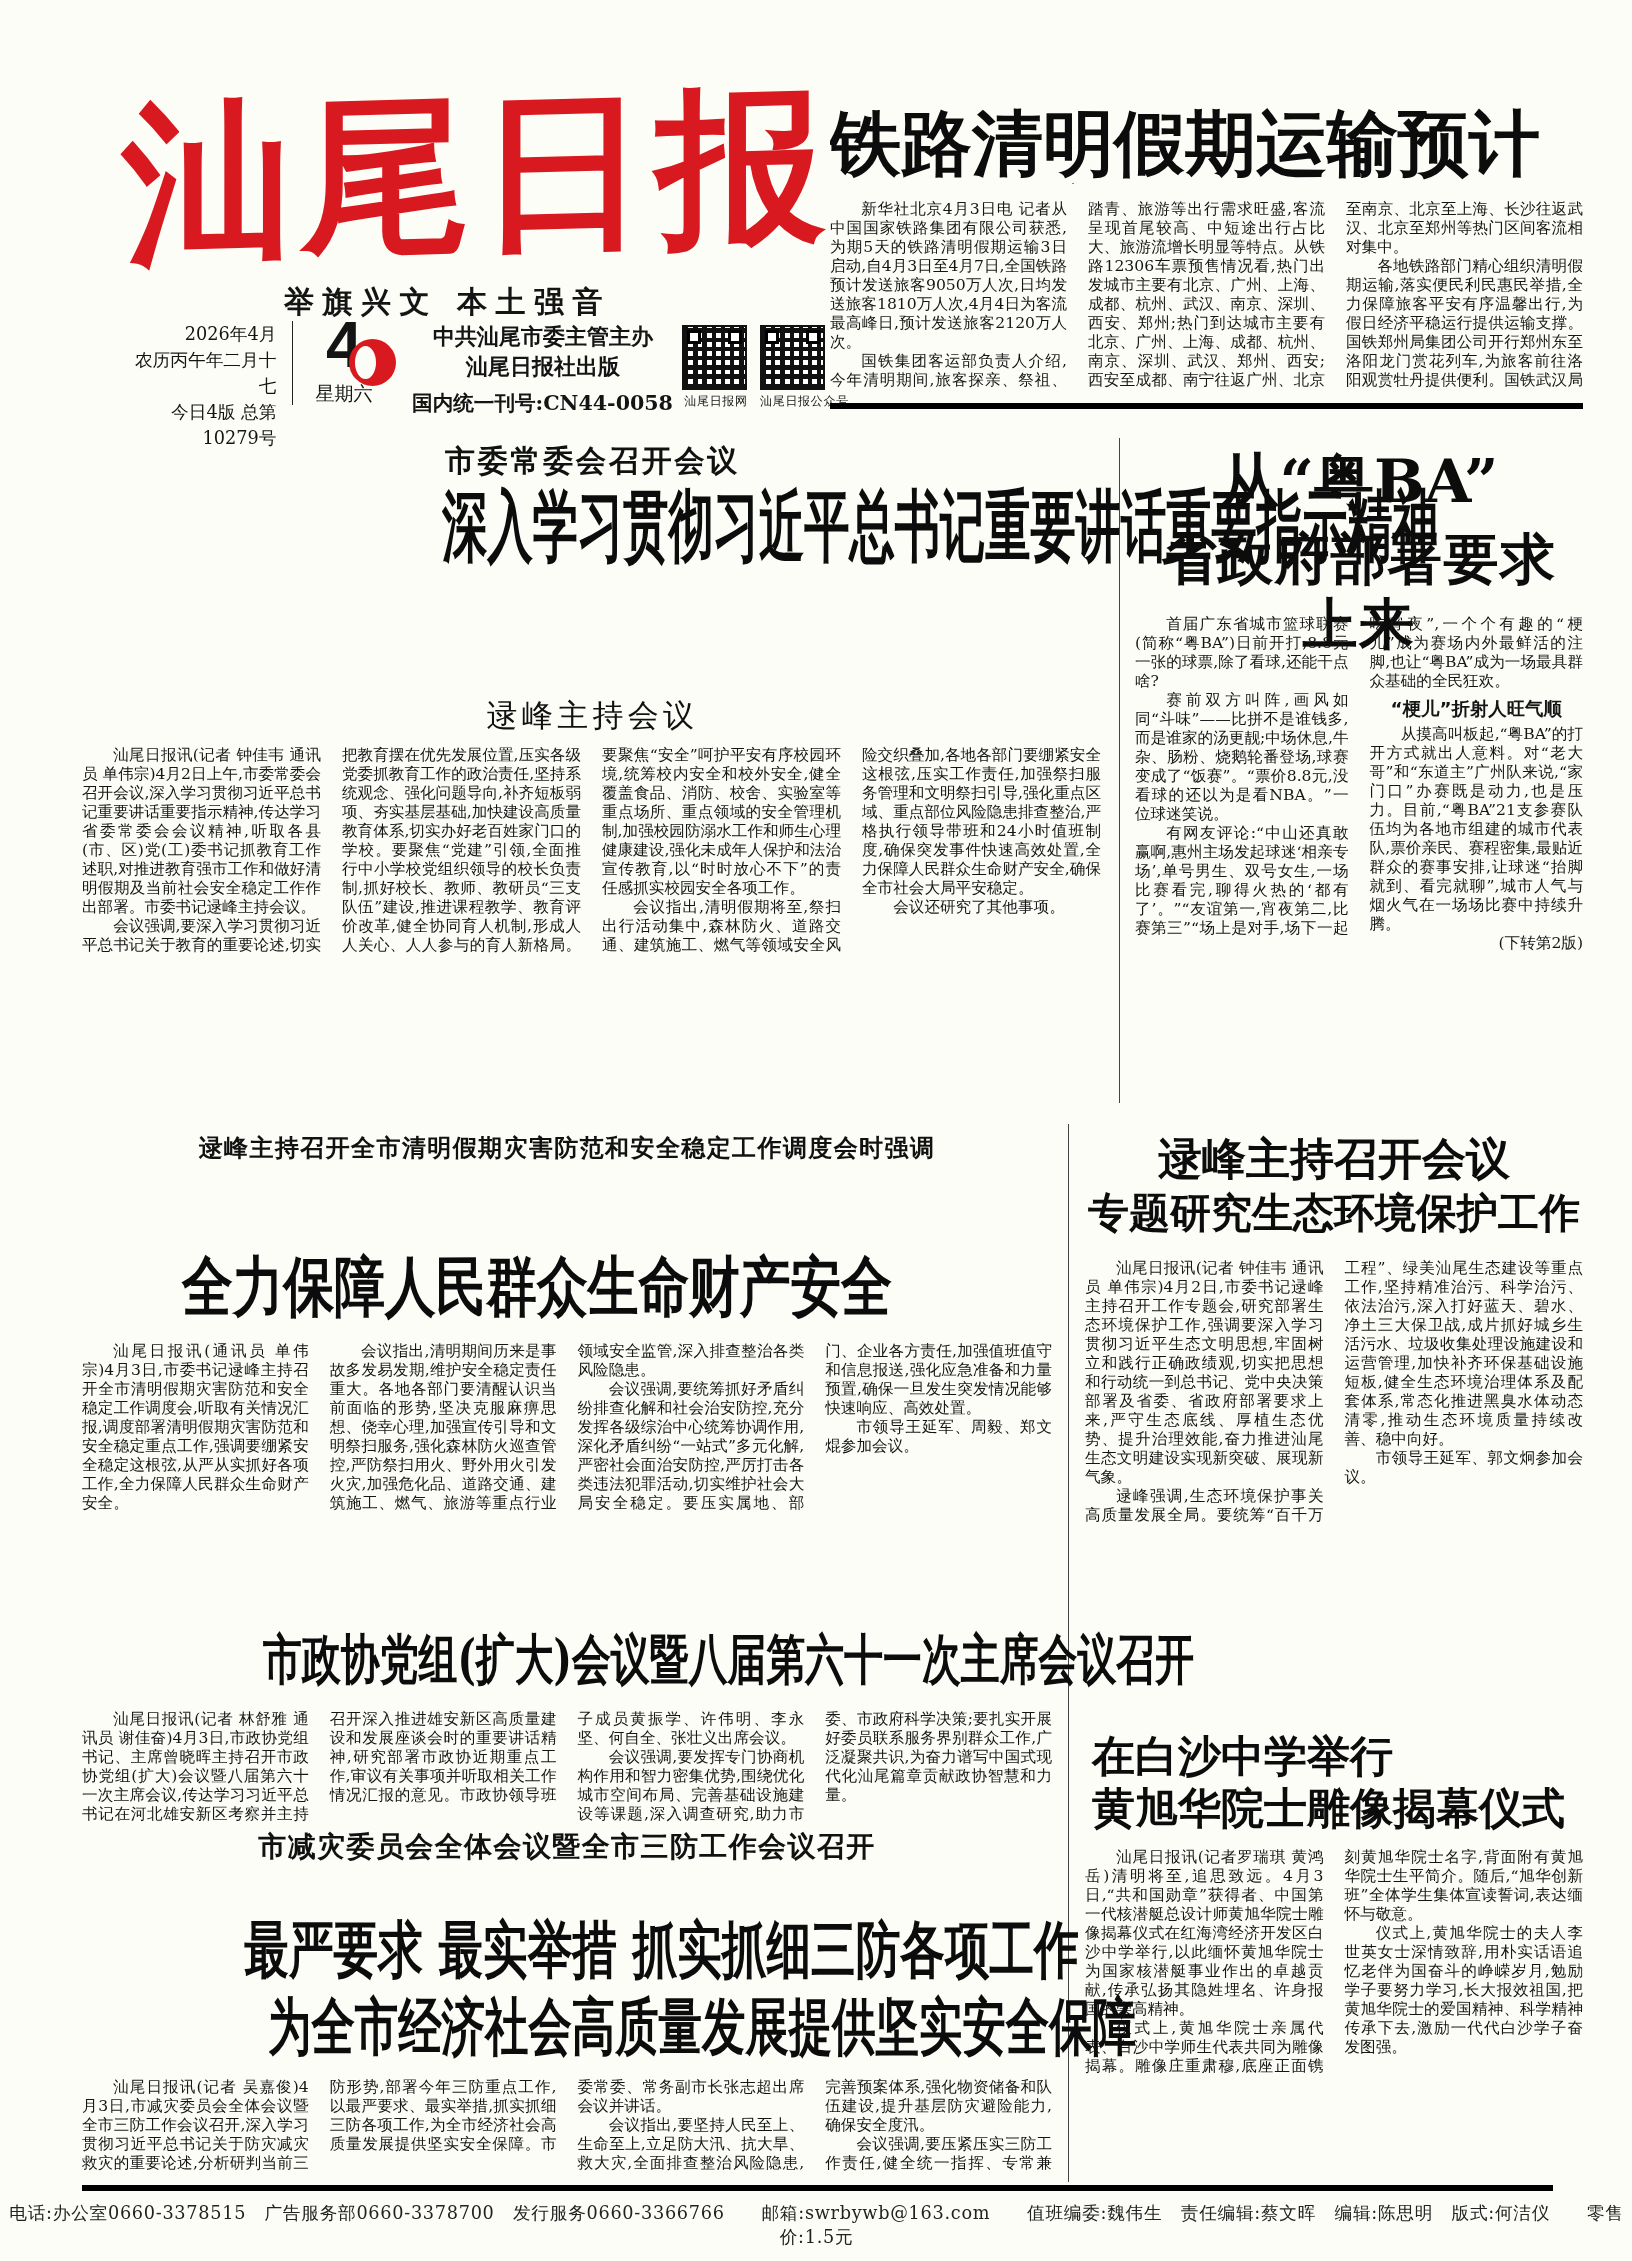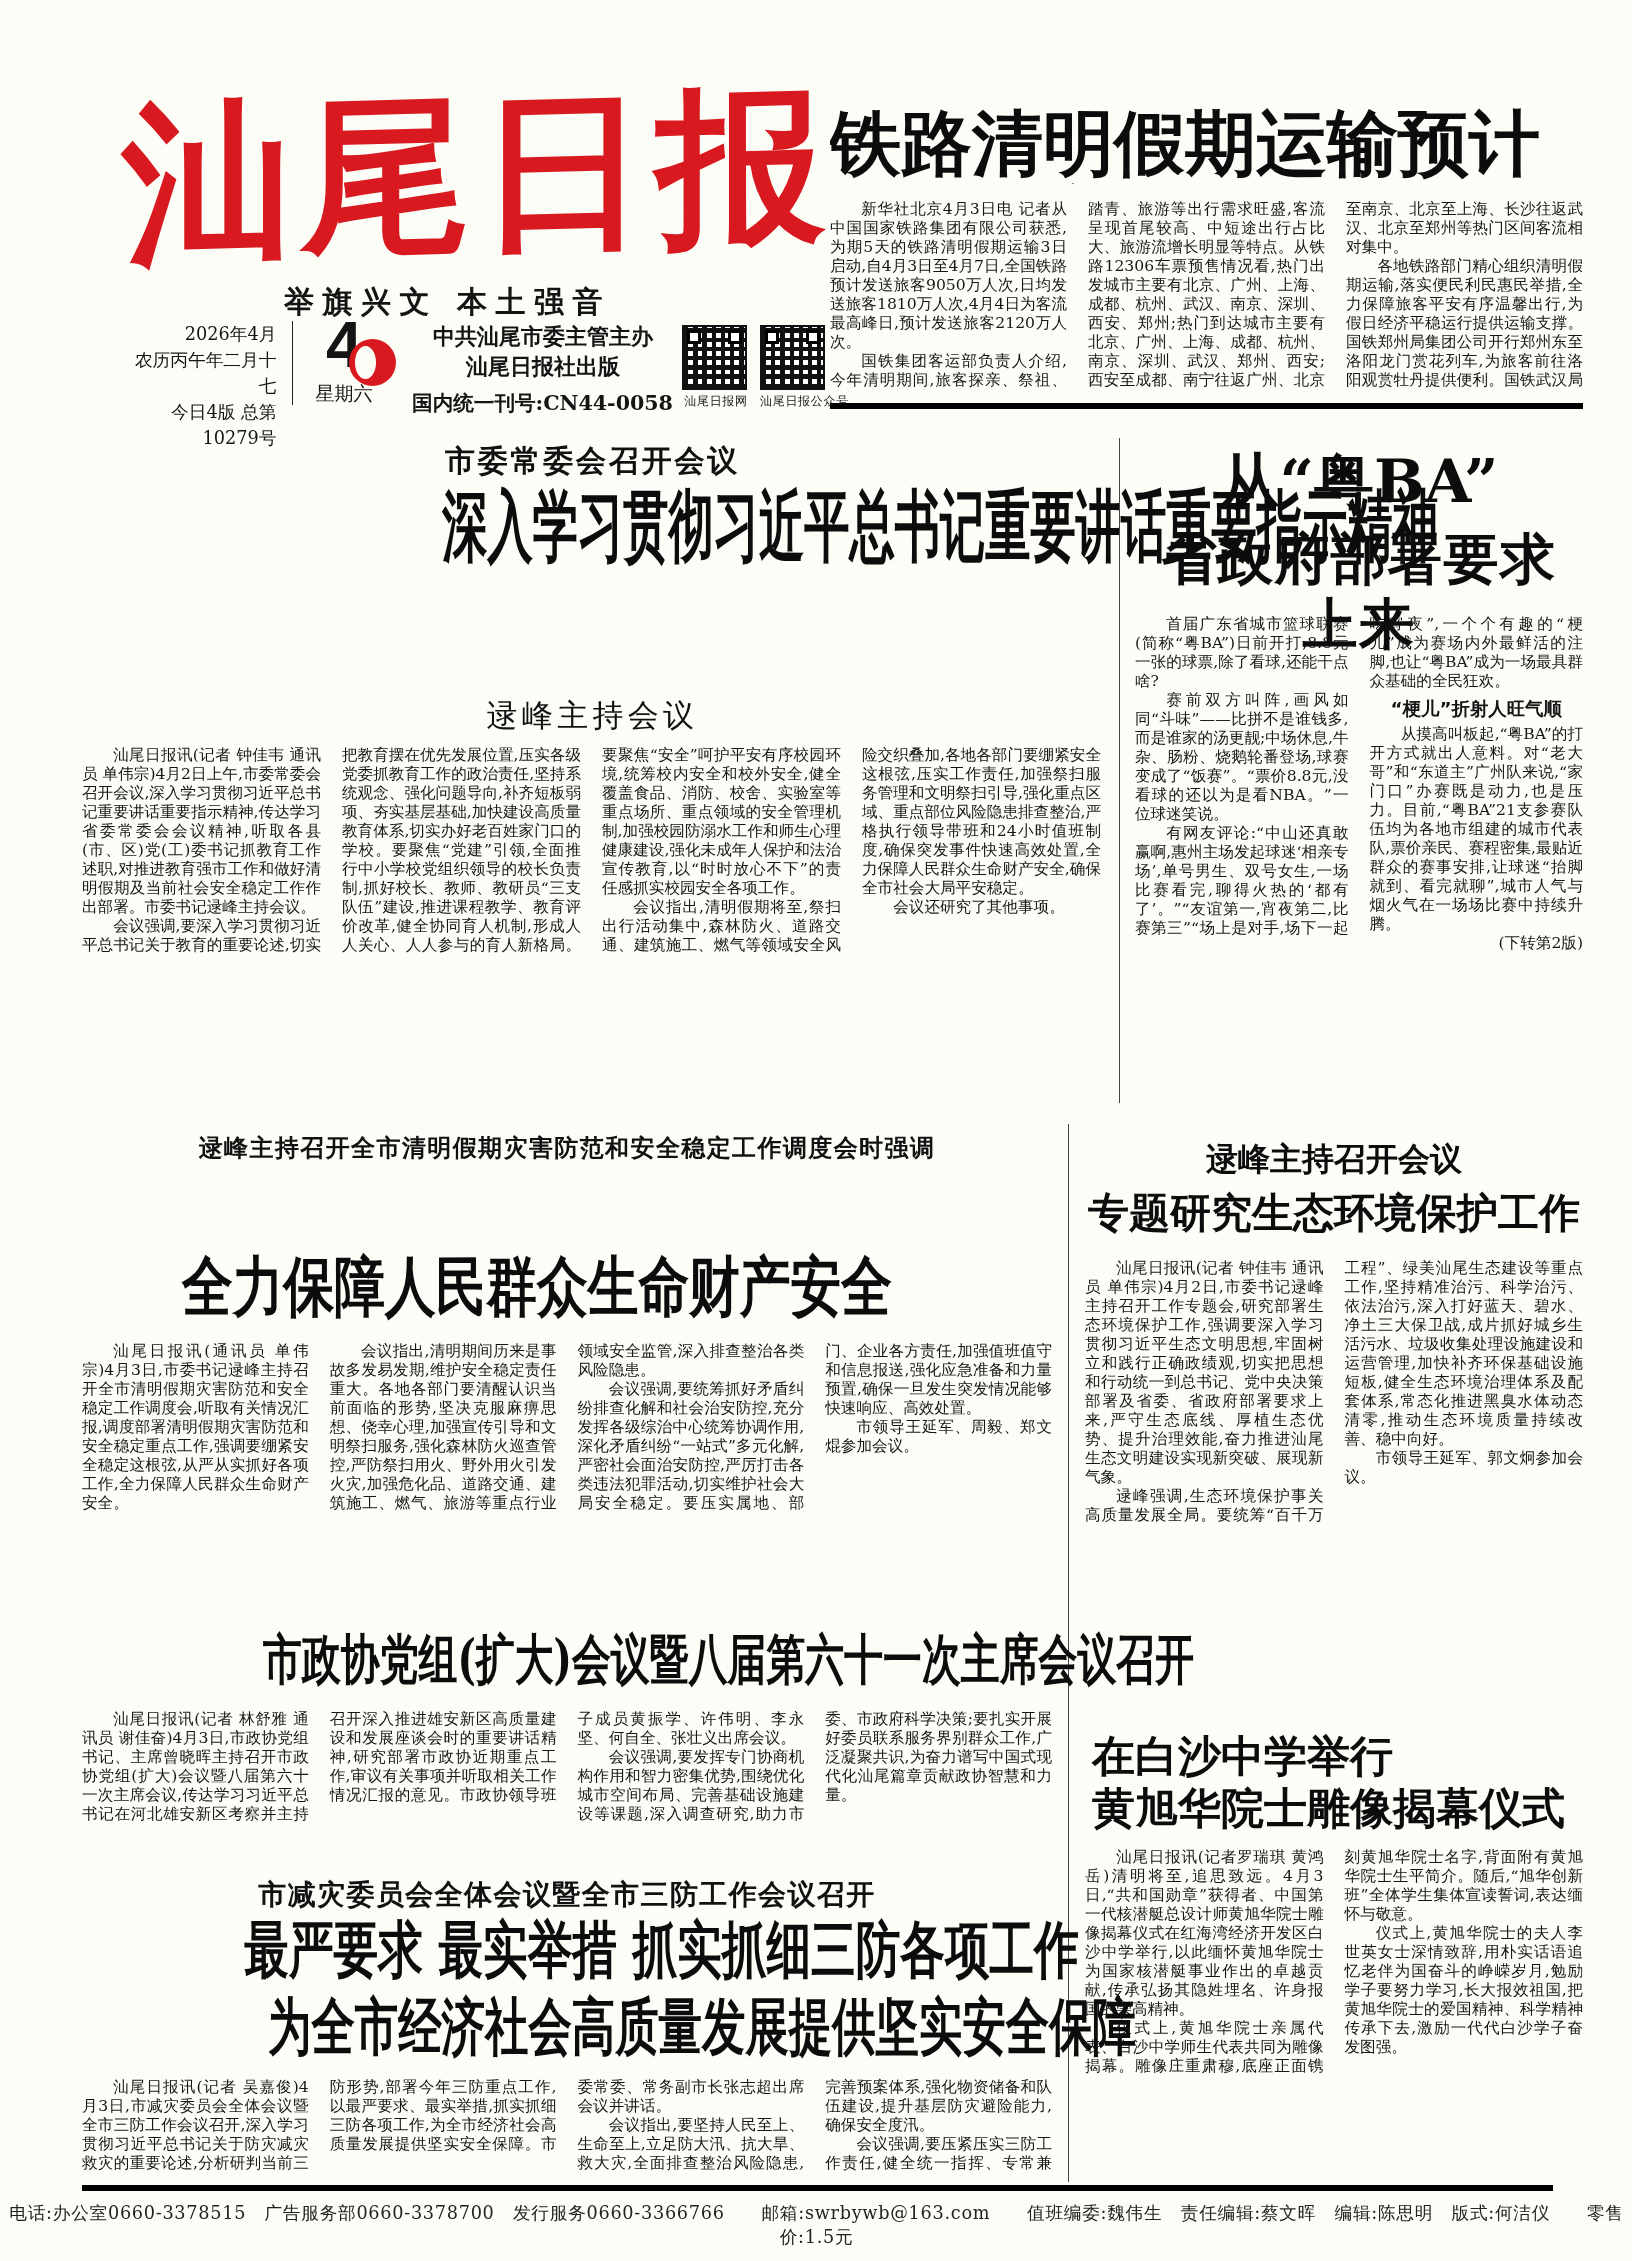--- a/index.html
+++ b/index.html
@@ -73,35 +73,35 @@
 
   
   .sf-kicker { position:absolute; left:82px; top:1132px; width:970px; font-size:24px; letter-spacing:1.4px; }
   .sf-h1 { position:absolute; left:82px; top:1170px; width:970px; }
   .sf-h1 span { font-size:65px; line-height:74px; transform:scaleX(0.74); }
   .sf-h2 { position:absolute; left:82px; top:1249px; width:970px; }
   .sf-h2 span { font-size:65px; line-height:74px; transform:scaleX(0.78); }
   .sf-body { position:absolute; left:82px; top:1342px; width:970px; height:250px; }
 
   
-  .eco-h1 { position:absolute; left:1085px; top:1132px; width:498px; text-align:center; font-size:32px; line-height:54px; }
+  .eco-h1 { position:absolute; left:1085px; top:1132px; width:498px; text-align:center; font-size:44px; line-height:54px; }
   .eco-h2 { position:absolute; left:1085px; top:1188px; width:498px; text-align:center; font-size:41px; line-height:51px; }
   .eco-body { position:absolute; left:1085px; top:1259px; width:498px; height:445px; }
 
   
   .cp-h { position:absolute; left:82px; top:1628px; width:970px; }
   .cp-h span { font-size:54px; line-height:62px; transform:scaleX(0.72); }
   .cp-body { position:absolute; left:82px; top:1710px; width:970px; height:139px; }
 
   
   .hx-h { position:absolute; left:1092px; top:1730px; width:489px; font-size:43px; line-height:52px; }
   .hx-body { position:absolute; left:1085px; top:1848px; width:498px; height:332px; }
 
   
-  .tf-kicker { position:absolute; left:82px; top:1876px; width:970px; font-size:28px; letter-spacing:1.4px; }
+  .tf-kicker { position:absolute; left:82px; top:1828px; width:970px; font-size:28px; letter-spacing:1.4px; }
   .tf-h1 { position:absolute; left:82px; top:1914px; width:970px; }
   .tf-h1 span { font-size:62px; line-height:71px; transform:scaleX(0.72); }
   .tf-h2 { position:absolute; left:82px; top:1991px; width:970px; }
   .tf-h2 span { font-size:62px; line-height:71px; transform:scaleX(0.70); }
   .tf-body { position:absolute; left:82px; top:2078px; width:970px; height:105px; }
 
   
   .footer-text { position:absolute; left:0; top:2201px; width:1633px; text-align:center; font-size:17.7px; color:#222; letter-spacing:0.7px; }
 </style>
 </head>

